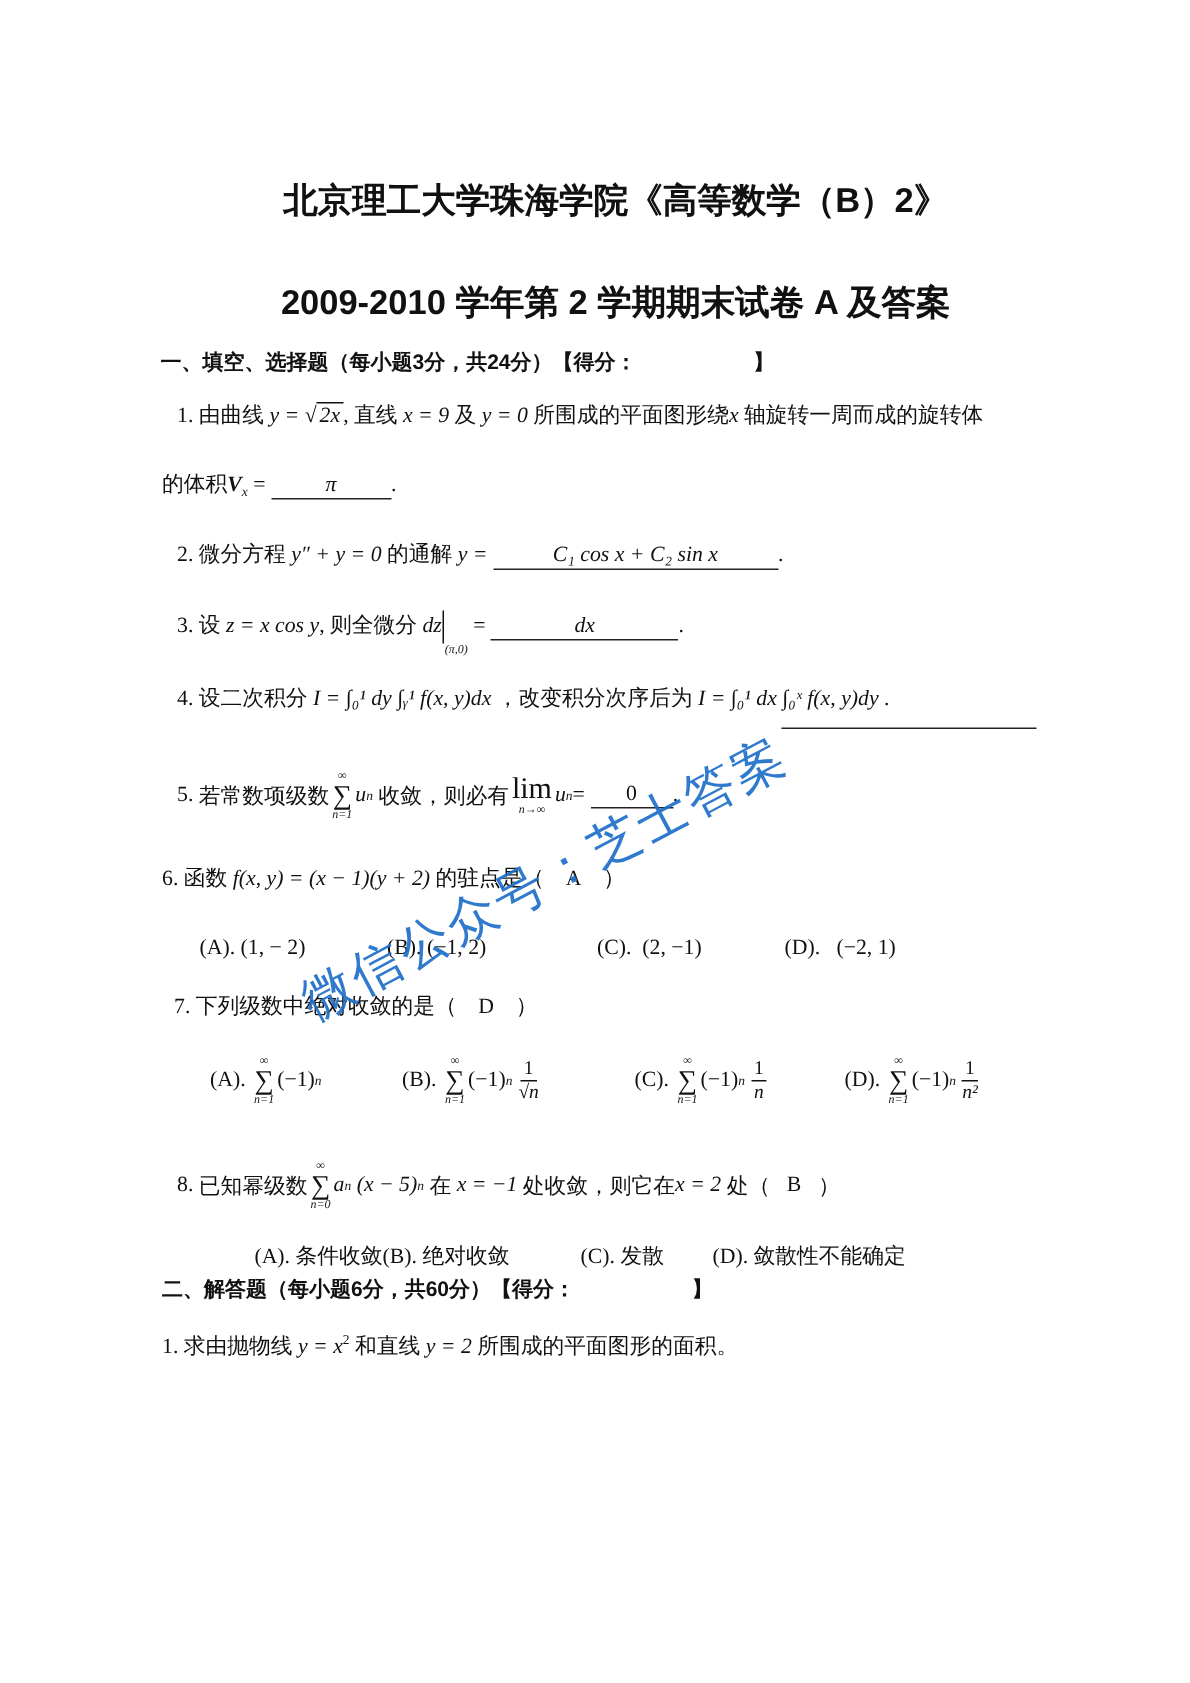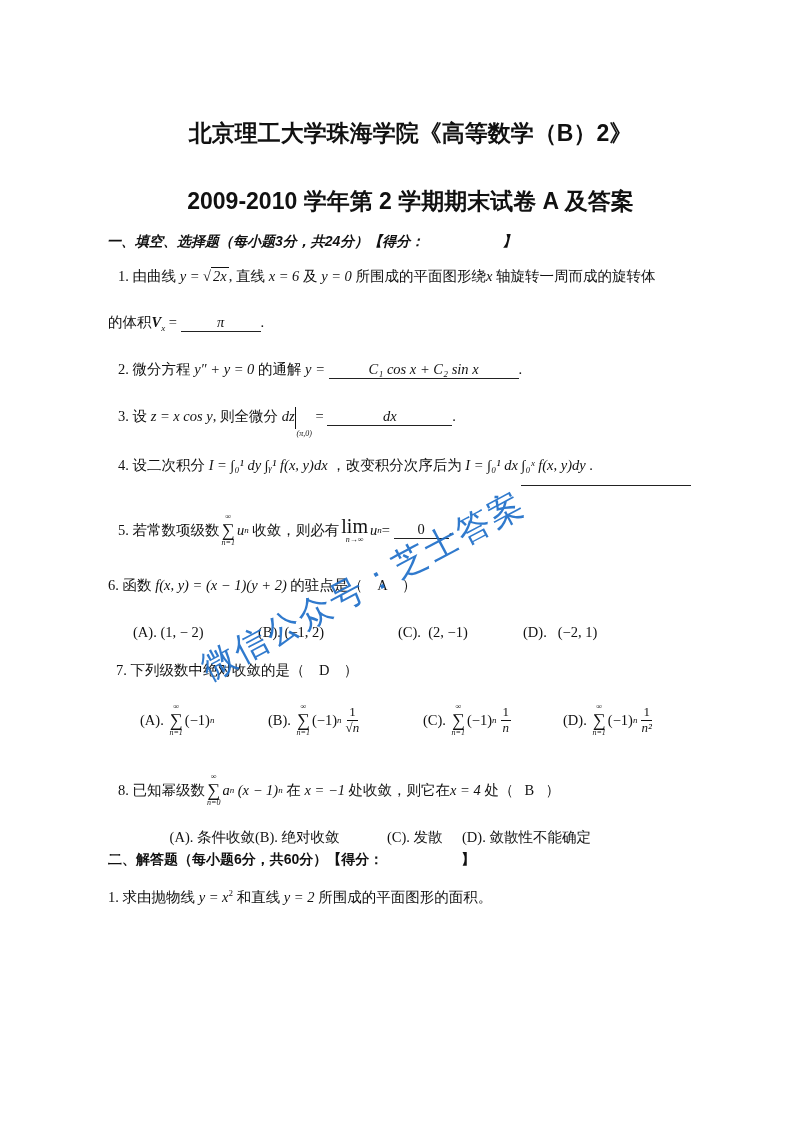--- a/index.html
+++ b/index.html
@@ -28,31 +28,31 @@
                font-family: "DejaVu Sans", sans-serif; transform-origin: left bottom;
                transform: rotate(-28deg); white-space: nowrap; letter-spacing: 2px; opacity: 0.92;
                top: 645px; }
 </style>
 </head>
 <body>
 
 <div class="abs title" style="top:118px;">北京理工大学珠海学院《高等数学（B）2》</div>
 <div class="abs title" style="top:186px;">2009-2010 学年第 2 学期期末试卷 A 及答案</div>
 
-<div class="abs section" style="left:107px; top:233px;font-style:italic;">
+<div class="abs section" style="left:107px; top:233px;">
   <span>一、填空、选择题（每小题3分，共24分）【得分：</span>
   <span style="display:inline-block; width:70px;"></span>
   <span>】</span>
 </div>
 
 <div class="abs q" style="left:118px; top:267px;">
   <span>1.</span>
   <span>由曲线</span>
   <span class="m">y = </span><span class="m">√<span class="sqrt">2x</span></span><span>, 直线</span>
-  <span class="m">x = 6</span>
+  <span class="m">x = 9</span>
   <span>及</span>
   <span class="m">y = 0</span>
   <span>所围成的平面图形绕</span><span class="m">x</span>
   <span>轴旋转一周而成的旋转体</span>
 </div>
 <div class="abs q" style="left:108px; top:313px;">
   <span>的体积</span><span class="m" style="font-weight:bold;">V</span><sub class="m">x</sub><span> = </span>
   <span class="blank m" style="width:80px;">π</span><span>.</span>
 </div>
 
@@ -172,29 +172,29 @@
 </div>
 
 <div class="abs q" style="left:118px; top:766px; height:48px; display:flex; align-items:center;">
   <span>8.</span>&nbsp;
   <span>已知幂级数</span>
   <span class="sigma">
     <span class="lim">∞</span>
     <span class="sym">∑</span>
     <span class="lim">n=0</span>
   </span>
-  <span class="m">a</span><sub class="m">n</sub>&nbsp;<span class="m">(x − 1)</span><sup class="m">n</sup>&nbsp;
+  <span class="m">a</span><sub class="m">n</sub>&nbsp;<span class="m">(x − 5)</span><sup class="m">n</sup>&nbsp;
   <span>在</span>&nbsp;<span class="m">x = −1</span>&nbsp;
-  <span>处收敛，则它在</span><span class="m">x = 4</span>&nbsp;
+  <span>处收敛，则它在</span><span class="m">x = 2</span>&nbsp;
   <span>处（</span>
   <span style="display:inline-block; width:32px; text-align:center;">B</span>
   <span>）</span>
 </div>
 <div class="abs q" style="left:133px; top:828px;">
-  <span style="display:inline-block; width:122px;text-align:right;"><span>(A).</span> <span>条件收敛</span></span><span style="display:inline-block; width:132px;"><span>(B).</span> <span>绝对收敛</span></span><span style="display:inline-block; width:75px;"><span>(C).</span> <span>发散</span></span><span style="display:inline-block;"><span>(D).</span> <span>敛散性不能确定</span></span>
+  <span style="display:inline-block; width:122px;text-align:right;"><span>(A).</span> <span>条件收敛</span></span><span style="display:inline-block; width:132px;"><span>(B).</span> <span>绝对收敛</span></span><span style="display:inline-block; width:75px;"><span>(C).</span> <span>发散</span></span><span style="display:inline-block;margin-left:13px;"><span>(D).</span> <span>敛散性不能确定</span></span>
 </div>
 
 <div class="abs section" style="left:108px; top:851px;">
   <span>二、解答题（每小题6分，共60分）【得分：</span>
   <span style="display:inline-block; width:70px;"></span>
   <span>】</span>
 </div>
 <div class="abs q" style="left:108px; top:888px;">
   <span>1.</span>
   <span>求由抛物线</span>

